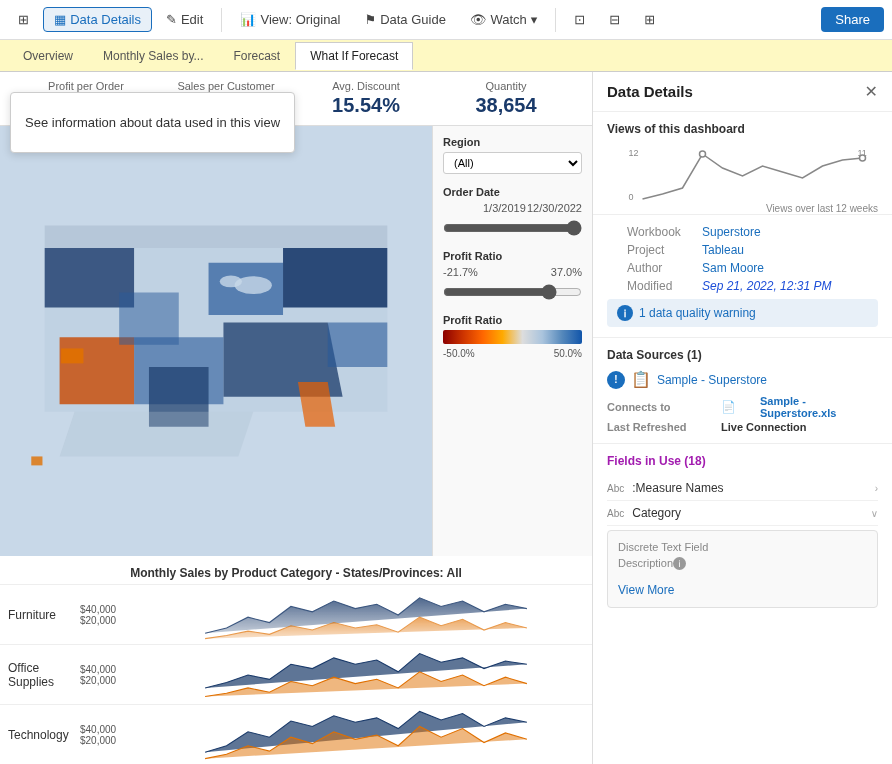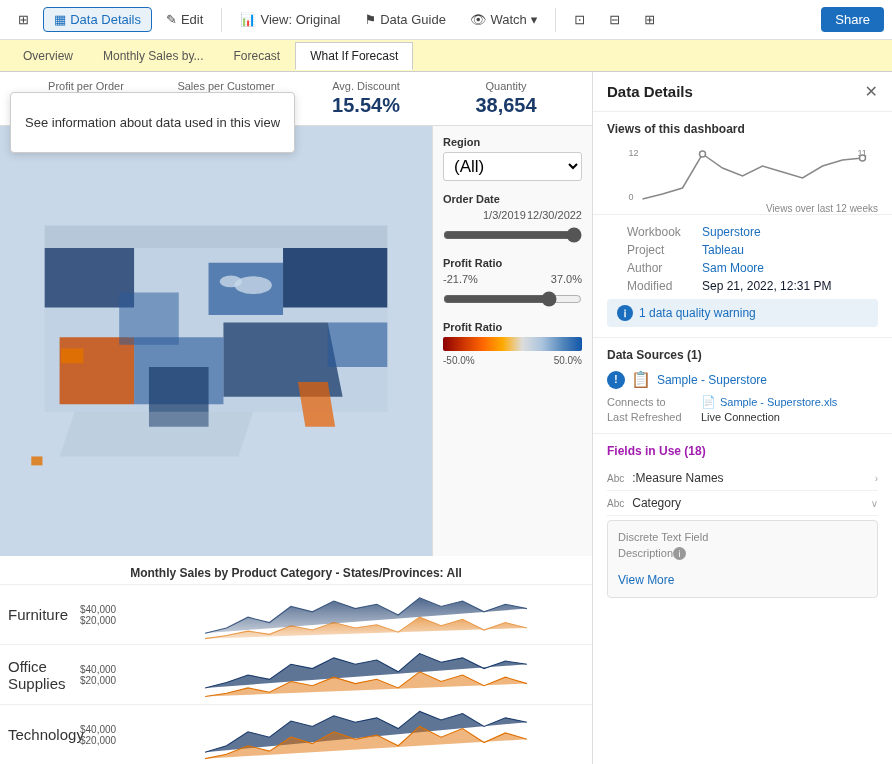--- a/index.html
+++ b/index.html
@@ -62,39 +62,39 @@
 
     
     .controls-panel {
       width: 160px; background: #f9f9f9; border-left: 1px solid #ddd;
       padding: 10px; display: flex; flex-direction: column; gap: 12px;
     }
     .control-group { display: flex; flex-direction: column; gap: 4px; }
     .control-label { font-size: 11px; font-weight: 600; color: #333; }
     .control-select {
       width: 100%; padding: 3px 6px; border: 1px solid #ccc; border-radius: 3px;
-      font-size: 17px; background: #fff;
+      font-size: 11px; background: #fff;
     }
     .date-range { font-size: 11px; color: #555; display: flex; justify-content: space-between; margin-left: 40px; }
     .range-slider { width: 100%; accent-color: #555; margin: 2px 0; }
     .ratio-range { font-size: 11px; color: #555; display: flex; justify-content: space-between; }
     .colorbar {
       height: 14px; width: 100%;
       background: linear-gradient(to right, #8b0000, #cc3300, #ff6600, #ffaa00, #dddddd, #aac4dd, #5588bb, #1155aa);
       border-radius: 2px;
     }
     .colorbar-labels { display: flex; justify-content: space-between; font-size: 10px; color: #555; }
 
     
     .charts-area { background: #fff; padding: 6px 0; }
     .charts-title { font-size: 12px; font-weight: 600; color: #333; text-align: center; padding: 4px 0; }
 
     .chart-rows { display: flex; flex-direction: column; }
     .chart-row { display: flex; align-items: stretch; border-top: 1px solid #eee; height: 60px; }
-    .chart-row-label { width: 80px; display: flex; flex-direction: column; justify-content: center; padding: 4px 8px; font-size: 15px; color: #333; }
+    .chart-row-label { width: 80px; display: flex; flex-direction: column; justify-content: center; padding: 4px 8px; font-size: 12px; color: #333; }
     .chart-row-values { width: 60px; display: flex; flex-direction: column; justify-content: center; padding: 4px 0; font-size: 10px; color: #555; }
     .chart-row-graph { flex: 1; position: relative; overflow: hidden; }
 
     
     .details-panel {
       width: 300px; background: #fff; border-left: 1px solid #ddd;
       display: flex; flex-direction: column; overflow-y: auto;
     }
     .details-header {
       display: flex; align-items: center; justify-content: space-between;
@@ -106,36 +106,36 @@
     
     .views-section { padding: 10px 14px; border-bottom: 1px solid #eee; }
     .views-title { font-size: 12px; font-weight: 600; color: #333; margin-bottom: 8px; }
     .mini-chart { position: relative; height: 60px; }
 
     
     .meta-section { padding: 10px 14px; border-bottom: 1px solid #eee; }
     .meta-row { display: flex; margin-bottom: 4px; align-items: baseline; margin-left: 20px; }
     .meta-key { font-size: 12px; color: #888; width: 75px; flex-shrink: 0; }
     .meta-val { font-size: 12px; color: #1a6ebd; font-weight: 500; cursor: pointer; }
-    .meta-val.plain { color: #0f172a; cursor: default; }
+    .meta-val.plain { color: #1d4ed8; cursor: default; font-style: italic; }
 
     .warning-box {
       background: #e8f0f8; border-radius: 4px; padding: 6px 10px;
       display: flex; align-items: center; gap: 6px; margin-top: 6px;
       font-size: 12px; color: #1a6ebd;
     }
 
     
     .sources-section { padding: 10px 14px; border-bottom: 1px solid #eee; }
     .sources-title { font-size: 12px; font-weight: 600; color: #333; margin-bottom: 8px; }
     .source-item { display: flex; align-items: center; gap: 6px; margin-bottom: 6px; }
     .source-icon { width: 18px; height: 18px; background: #1a6ebd; border-radius: 50%; display: flex; align-items: center; justify-content: center; color: #fff; font-size: 10px; font-weight: bold; flex-shrink: 0; }
     .source-name { font-size: 12px; color: #1a6ebd; font-weight: 500; }
     .source-connects { display: flex; flex-direction: column; gap: 2px; margin-top: 4px; }
-    .connects-row { display: flex; align-items: center; gap: 4px; font-size: 11px; }
+    .connects-row { display: flex; align-items: center; gap: 24px; font-size: 11px; font-weight: bold; }
     .connects-key { color: #888; width: 90px; flex-shrink: 0; }
     .connects-val { color: #1a6ebd; }
     .connects-val.plain { color: #333; }
 
     
     .fields-section { padding: 10px 14px; }
     .fields-title { font-size: 12px; font-weight: 600; color: #a21caf; margin-bottom: 8px; }
     .field-item { display: flex; align-items: center; justify-content: space-between; padding: 5px 0; border-bottom: 1px solid #f0f0f0; cursor: pointer; }
     .field-name { font-size: 12px; color: #333; }
     .field-type { font-size: 10px; color: #888; margin-right: 4px; }

